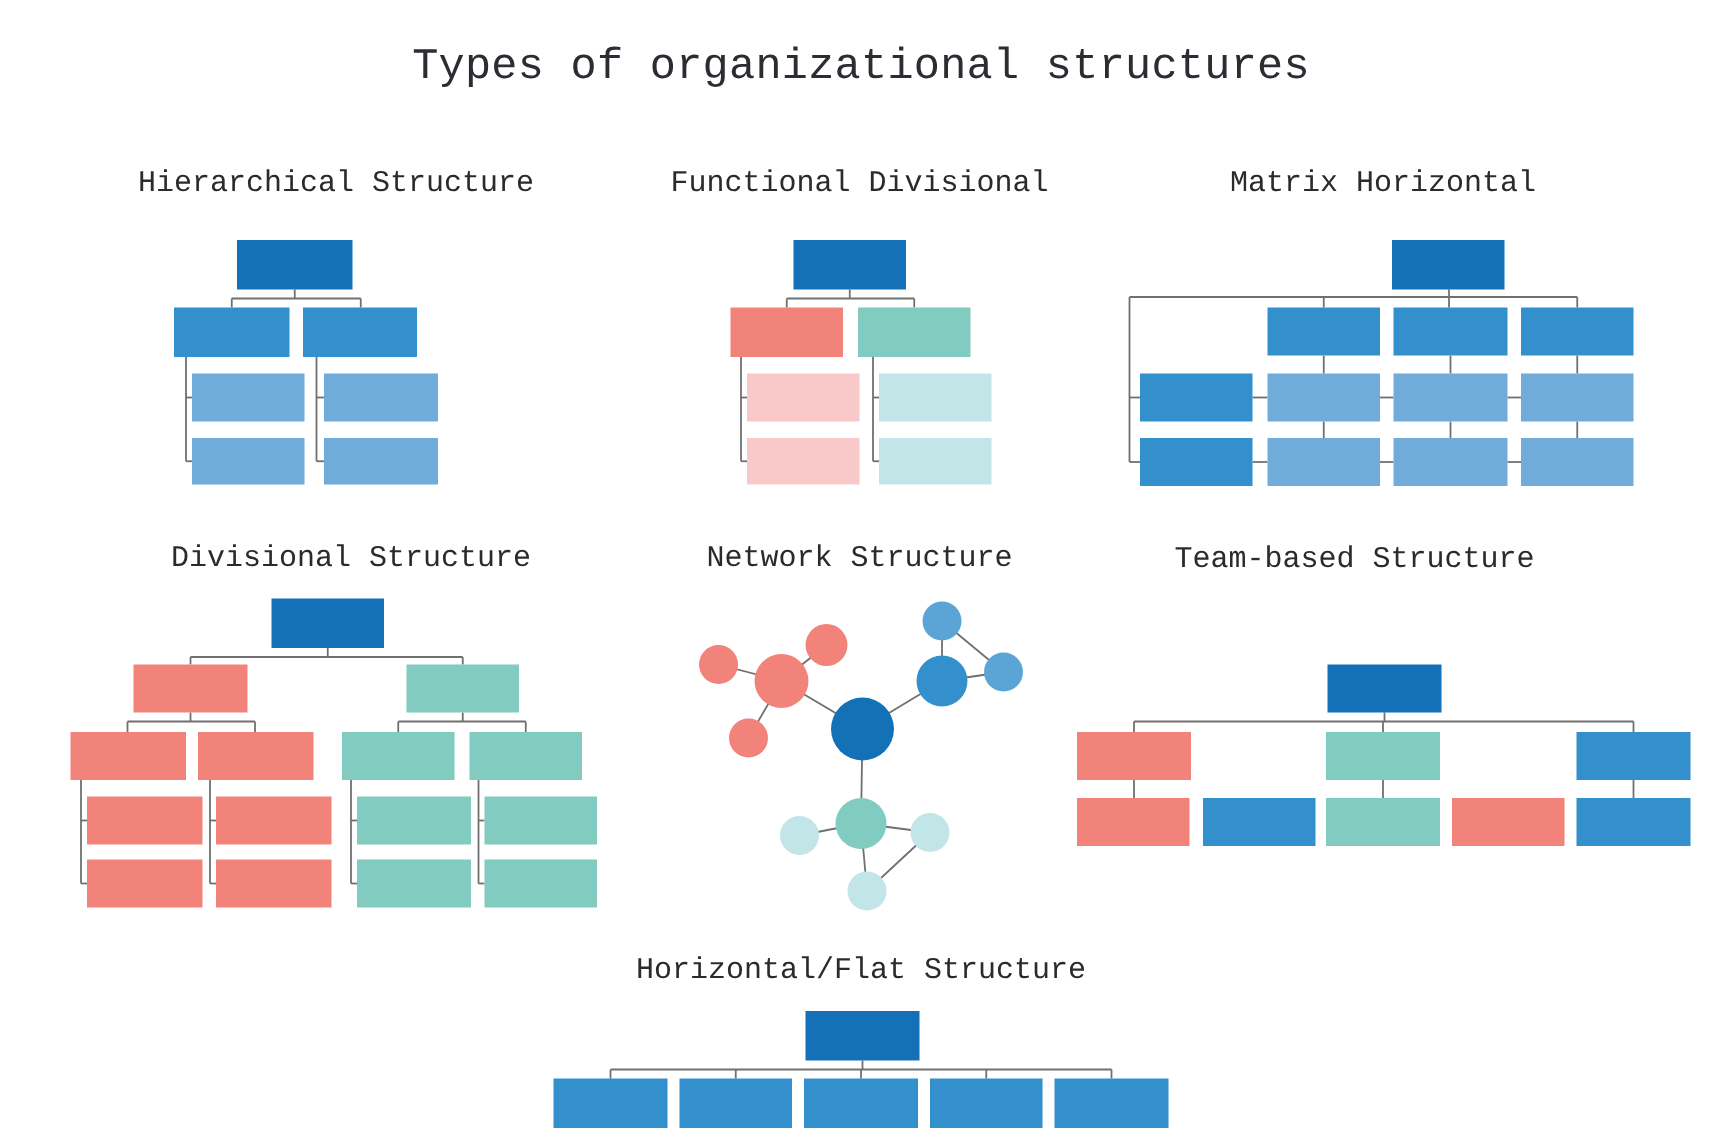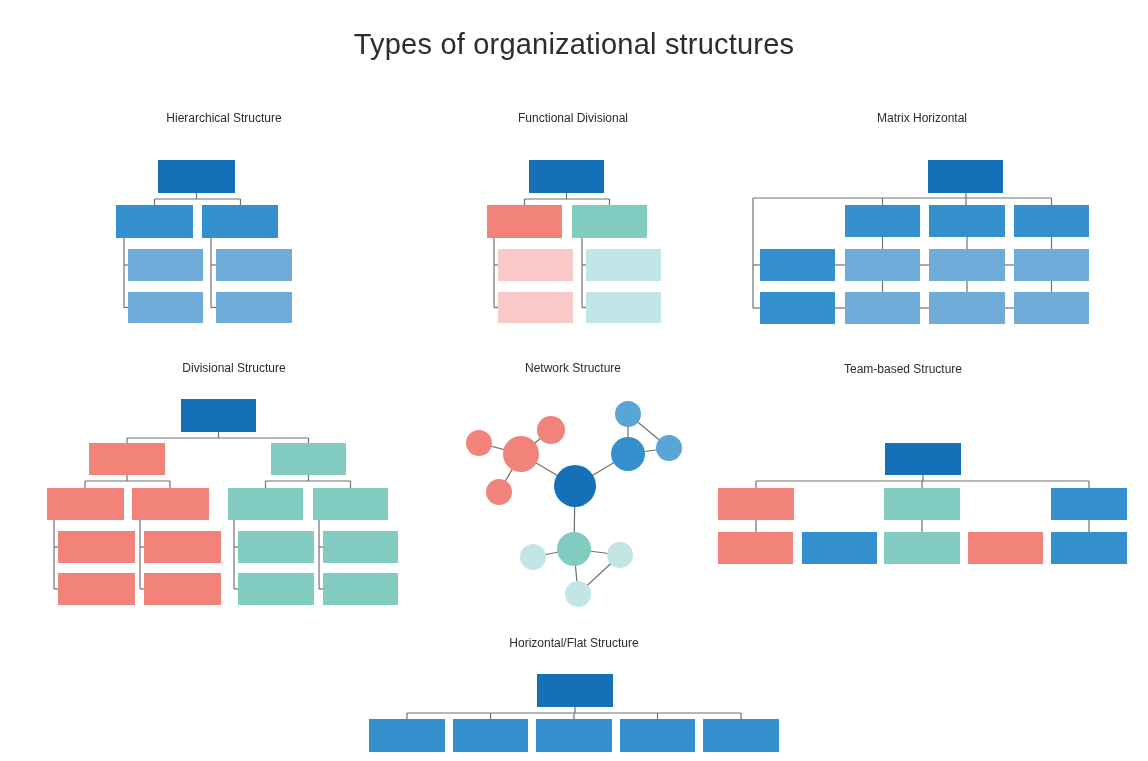--- a/index.html
+++ b/index.html
@@ -1,26 +1,26 @@
 <!DOCTYPE html>
 <html><head>
 <meta charset="utf-8">
 <style>
   html,body{margin:0;padding:0;background:#ffffff;}
   .canvas{
     position:relative;width:1148px;height:761px;background:#ffffff;
-    font-family:Liberation Sans, sans-serif;overflow:hidden;
+    font-family:Liberation Mono, monospace;overflow:hidden;
   }
   .main-title{
     position:absolute;top:28px;left:0;width:100%;text-align:center;
     font-size:29px;line-height:1.15;color:#2b2d33;font-weight:400;letter-spacing:.2px;
   }
   .section-label{
     position:absolute;transform:translateX(-50%);
-    font-size:12px;line-height:1.2;color:#2b2b2b;font-weight:400;white-space:nowrap;
+    font-size:20px;line-height:1.2;color:#2b2b2b;font-weight:400;white-space:nowrap;
   }
   #diagram-svg{position:absolute;left:0;top:0;width:1148px;height:761px;}
 </style>
 </head>
 <body>
 
 <div class="canvas">
   <div class="main-title">Types of organizational structures</div>
 
   <svg id="diagram-svg" viewBox="0 0 1148 761">

